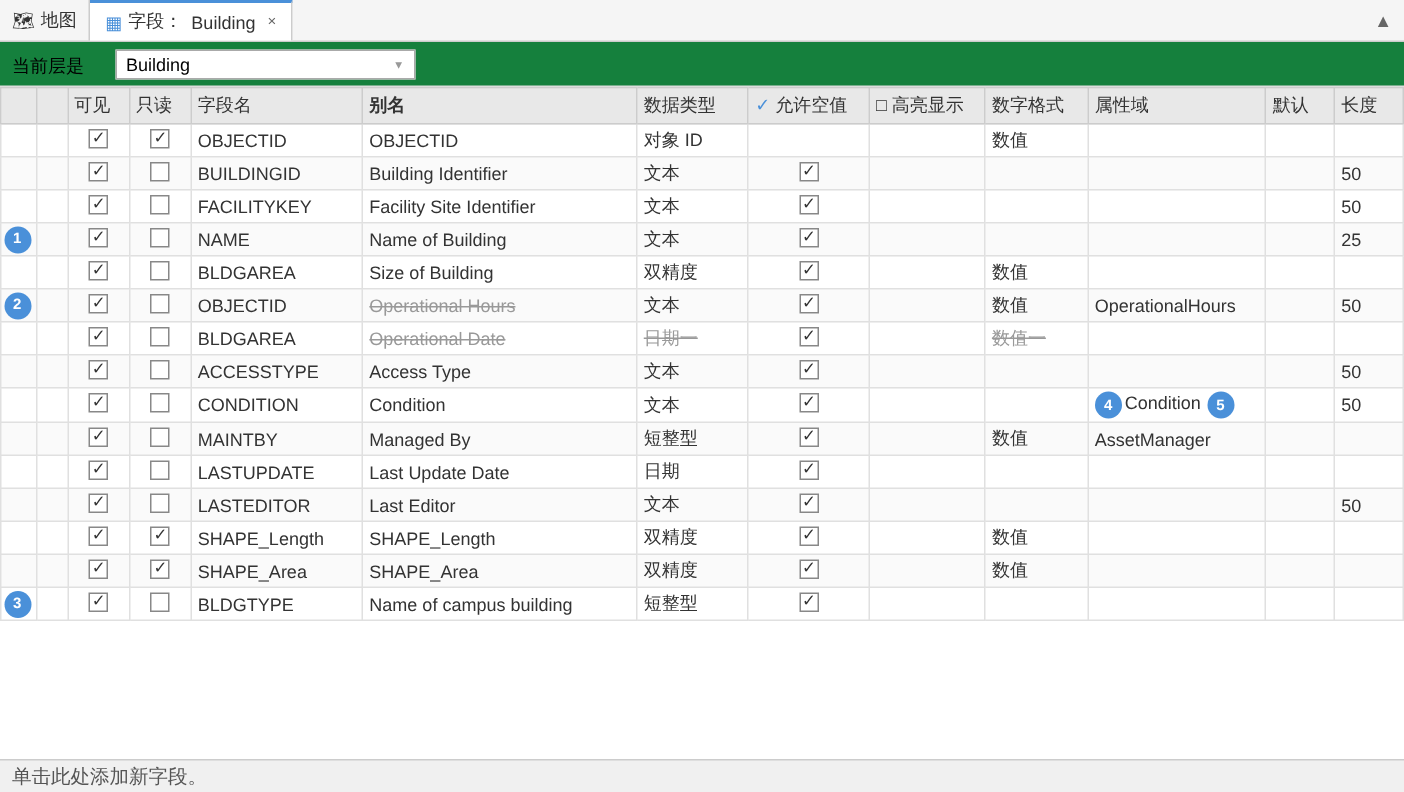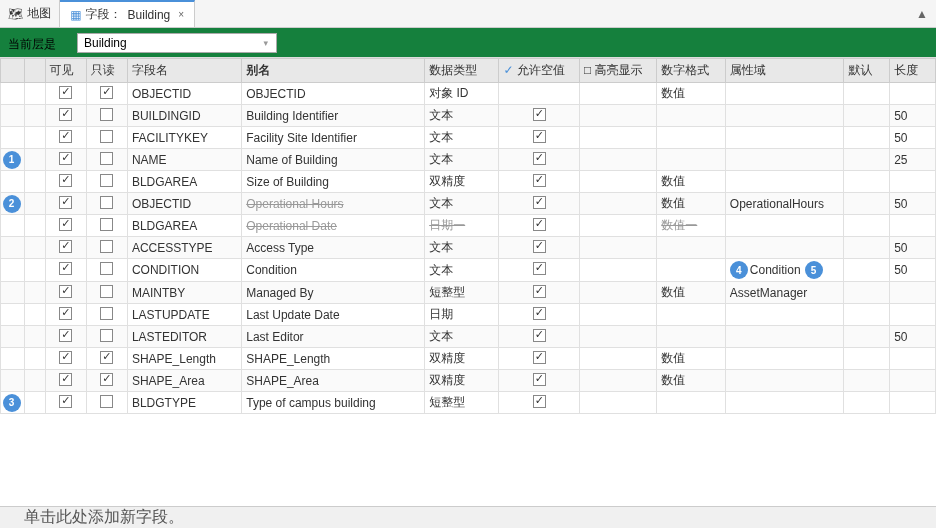--- a/index.html
+++ b/index.html
@@ -78,21 +78,21 @@
     }
     .checkbox.checked::after {
       content: '✓'; position: absolute; top: -2px; left: 1px;
       font-size: 11px; color: #333;
     }
     .green-indicator { background: #5cb85c; width: 8px; height: 16px; display: inline-block; }
 
     
     .status-bar {
       height: 22px; background: #f0f0f0; border-top: 1px solid #ccc;
-      display: flex; align-items: center; padding: 0 24px; color: #555; font-size: 16px;
+      display: flex; align-items: center; padding: 0 8px; color: #555; font-size: 13px;
     }
 
     
     .badge {
       display: inline-flex; align-items: center; justify-content: center;
       width: 18px; height: 18px; border-radius: 50%; background: #4a90d9;
       color: #fff; font-size: 10px; font-weight: bold; margin-right: 2px;
     }
   </style>
 </head>
@@ -350,21 +350,21 @@
           <td></td>
           <td></td>
           <td></td>
         </tr>
         <tr>
           <td style="width: 20px; text-align: center; padding: 0px;"><span class="badge">3</span></td>
           <td style="width: 16px; padding: 0px;"></td>
           <td class="checkbox-cell"><span class="checkbox checked"></span></td>
           <td class="checkbox-cell"><span class="checkbox"></span></td>
           <td>BLDGTYPE</td>
-          <td>Type of campus building</td>
+          <td>Name of campus building</td>
           <td>短整型</td>
           <td class="checkbox-cell"><span class="checkbox checked"></span></td>
           <td class="checkbox-cell"></td>
           <td></td>
           <td></td>
           <td></td>
           <td></td>
         </tr>
       </tbody>
   </table>

